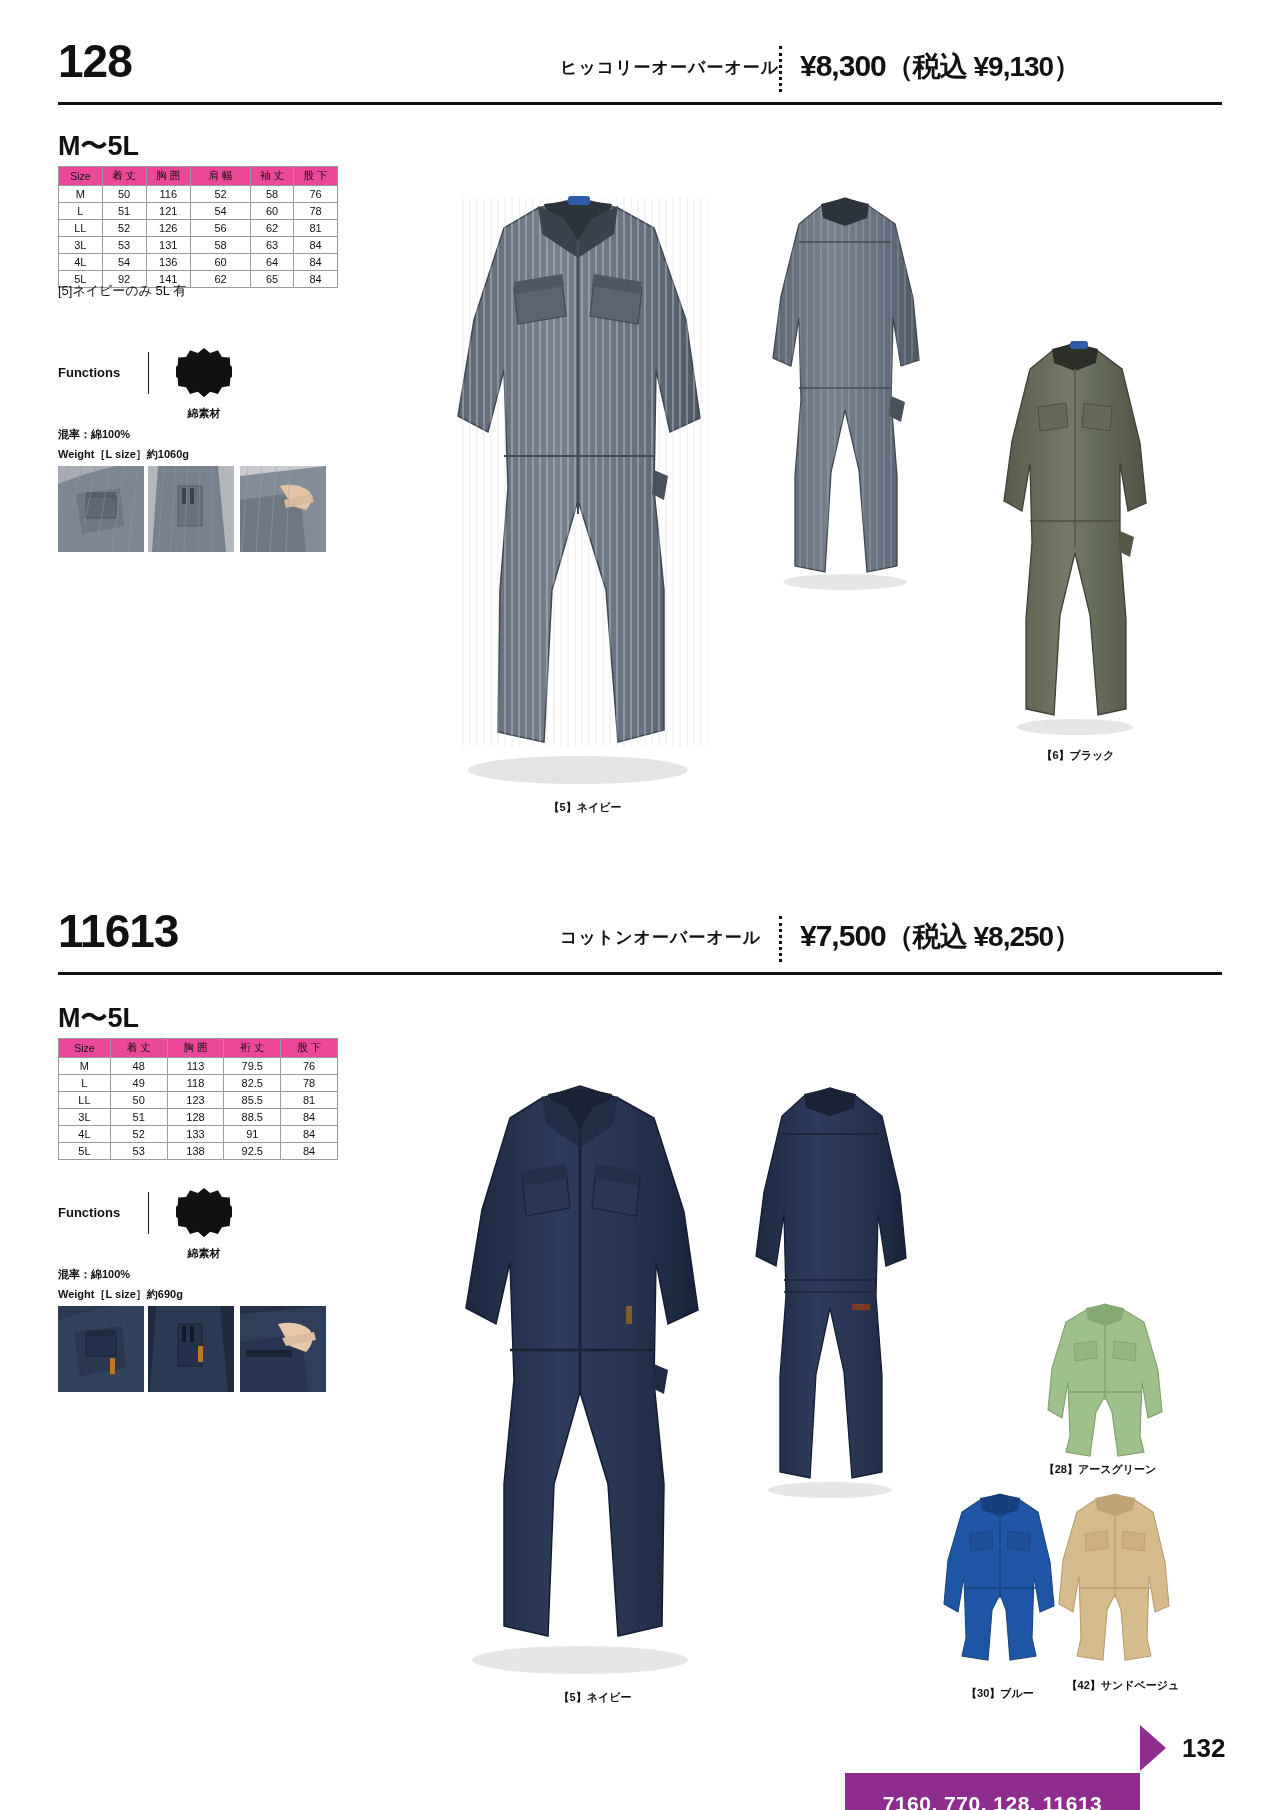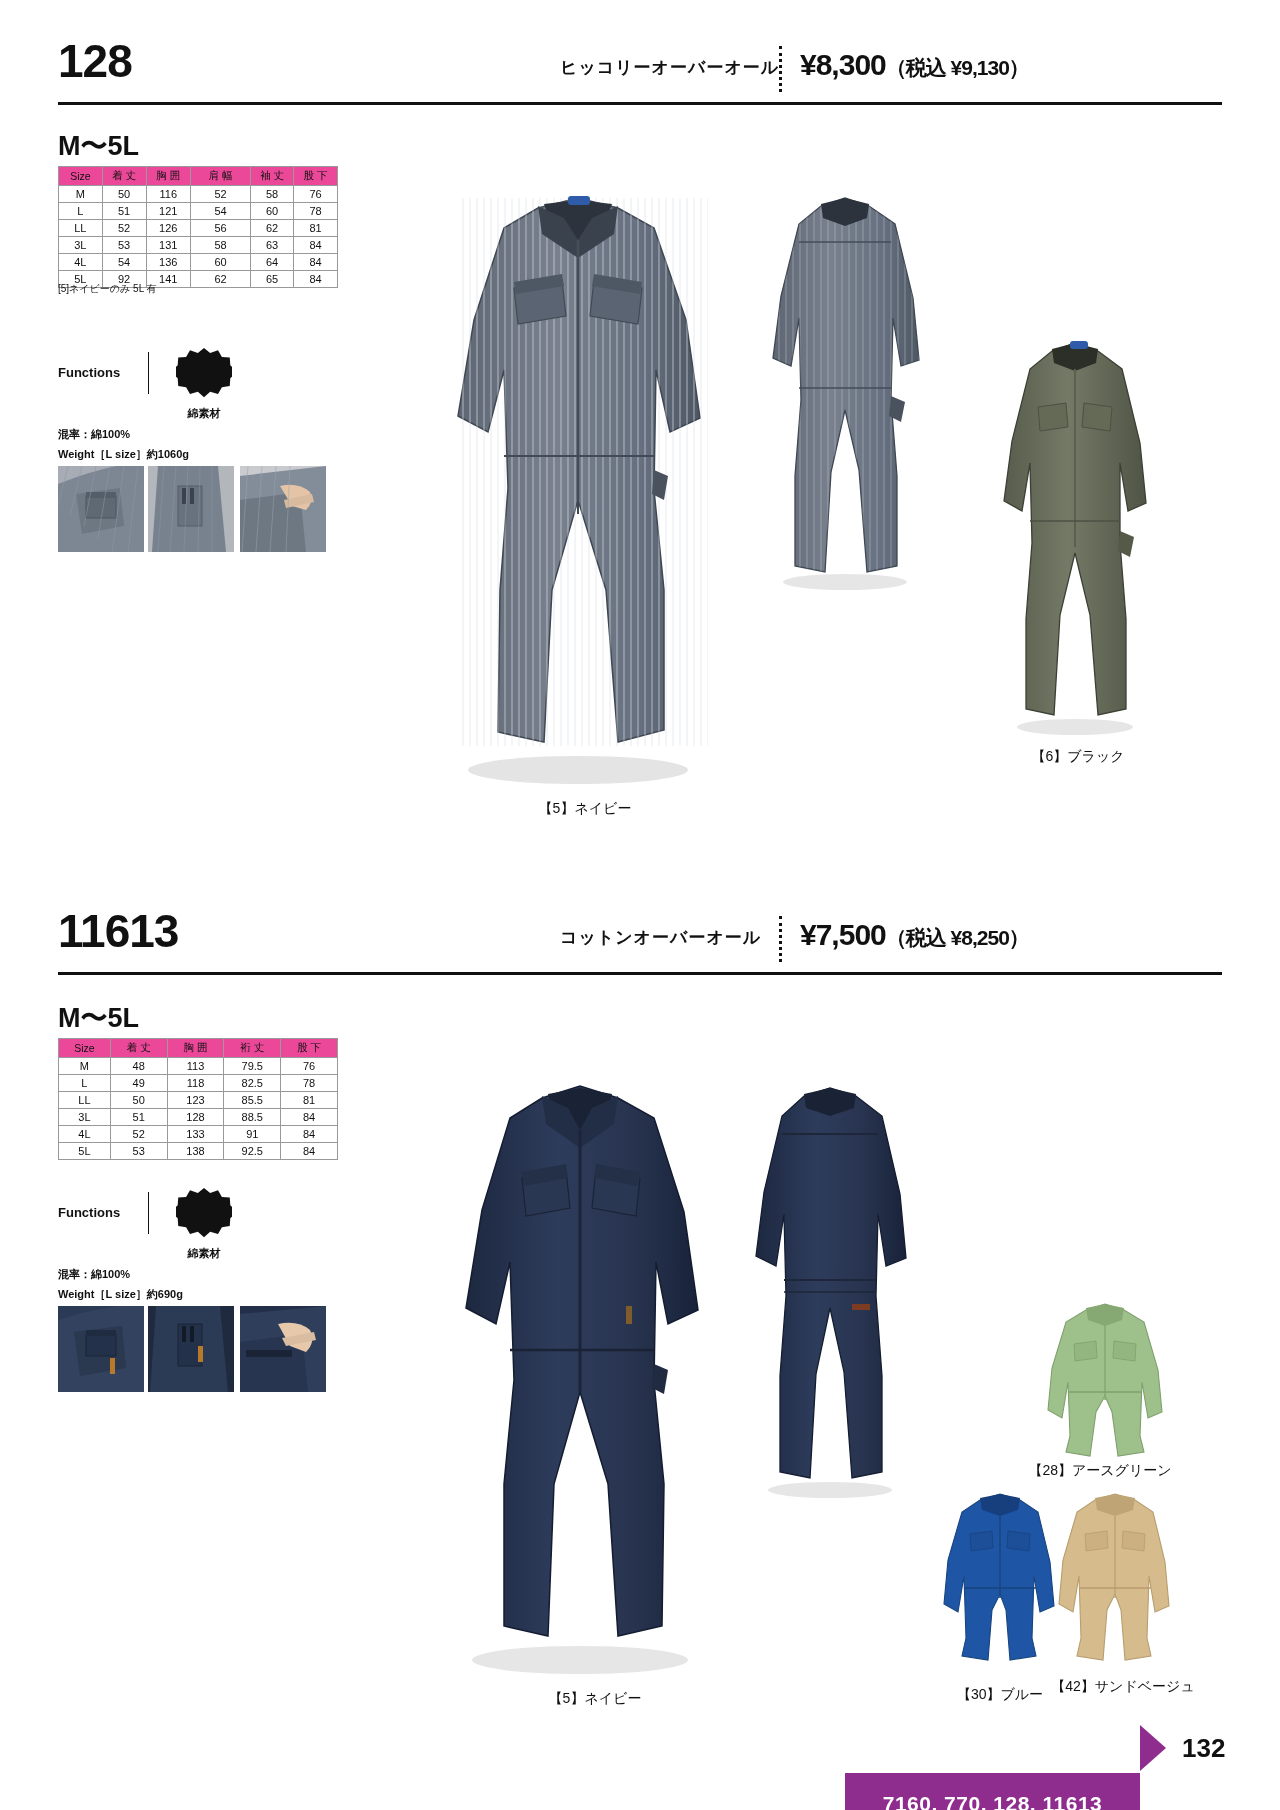--- a/index.html
+++ b/index.html
@@ -27,21 +27,21 @@
   .prod-header .dotline {
     position:absolute; left:779px; top:6px;
     width:0; height:46px;
     border-left:3px dotted #111;
   }
   .prod-header .price {
     position:absolute; left:800px; top:8px;
     font-size:30px; font-weight:bold; letter-spacing:-1px;
     white-space:nowrap;
   }
-  .prod-header .price .small { font-size:21px;text-align:center; }
+  .prod-header .price .small { font-size:28px;text-align:center; }
   .prod-header .rule {
     position:absolute; left:58px; top:62px;
     width:1164px; height:3px; background:#111;
   }
 
   
   .size-head {
     position:absolute; font-size:27px; font-weight:bold; letter-spacing:0px;
   }
 
@@ -55,42 +55,42 @@
     border:1px solid #999;
     text-align:center;
     padding:2px 0 2px 0;
     height:17px;
     font-weight:normal;
     color:#111;
   }
   table.size th { background:#ec4899; font-size:10.5px; }
   table.size td { background:#ffffff; }
 
-  .note { position:absolute; font-size:10px; color:#111; }
+  .note { position:absolute; font-size:13px; color:#111; }
 
   
   .functions-label { position:absolute; font-size:13px; font-weight:bold; }
   .functions-div { position:absolute; width:1px; background:#111; }
   .fn-badge { position:absolute; width:56px; height:56px; }
   .fn-badge .star {
     width:56px; height:56px; background:#111;
     clip-path: polygon(50% 0%, 61% 9%, 75% 4%, 82% 16%, 96% 17%, 97% 31%, 109% 43%, 97% 54%,
       96% 68%, 82% 70%, 75% 82%, 61% 78%, 50% 88%, 39% 78%, 25% 82%, 18% 70%, 4% 68%, 3% 54%,
       -9% 43%, 3% 31%, 4% 17%, 18% 16%, 25% 4%, 39% 9%);
     border-radius:6px;
   }
   .fn-badge .cap { position:absolute; left:-4px; top:58px; width:64px; text-align:center; font-size:11px; font-weight:bold; }
 
   .spec { position:absolute; font-size:11px; font-weight:bold; line-height:1.65; }
 
   
   .thumb { position:absolute; width:86px; height:86px; overflow:hidden; }
 
   
-  .figcap { position:absolute; font-size:14px; font-weight:normal; text-align:center; }
+  .figcap { position:absolute; font-size:11px; font-weight:bold; text-align:center; }
 
   
   .footer-band {
     position:absolute; left:845px; top:1725px;
     width:295px; height:62px; background:#8e2d8e;
     display:flex; align-items:center; justify-content:center;margin-top:48px;
   }
   .footer-band span { color:#fff; font-size:21px; font-weight:bold; letter-spacing:0.5px; }
   .footer-arrow {
     position:absolute; left:1140px; top:1725px; width:0; height:0;

